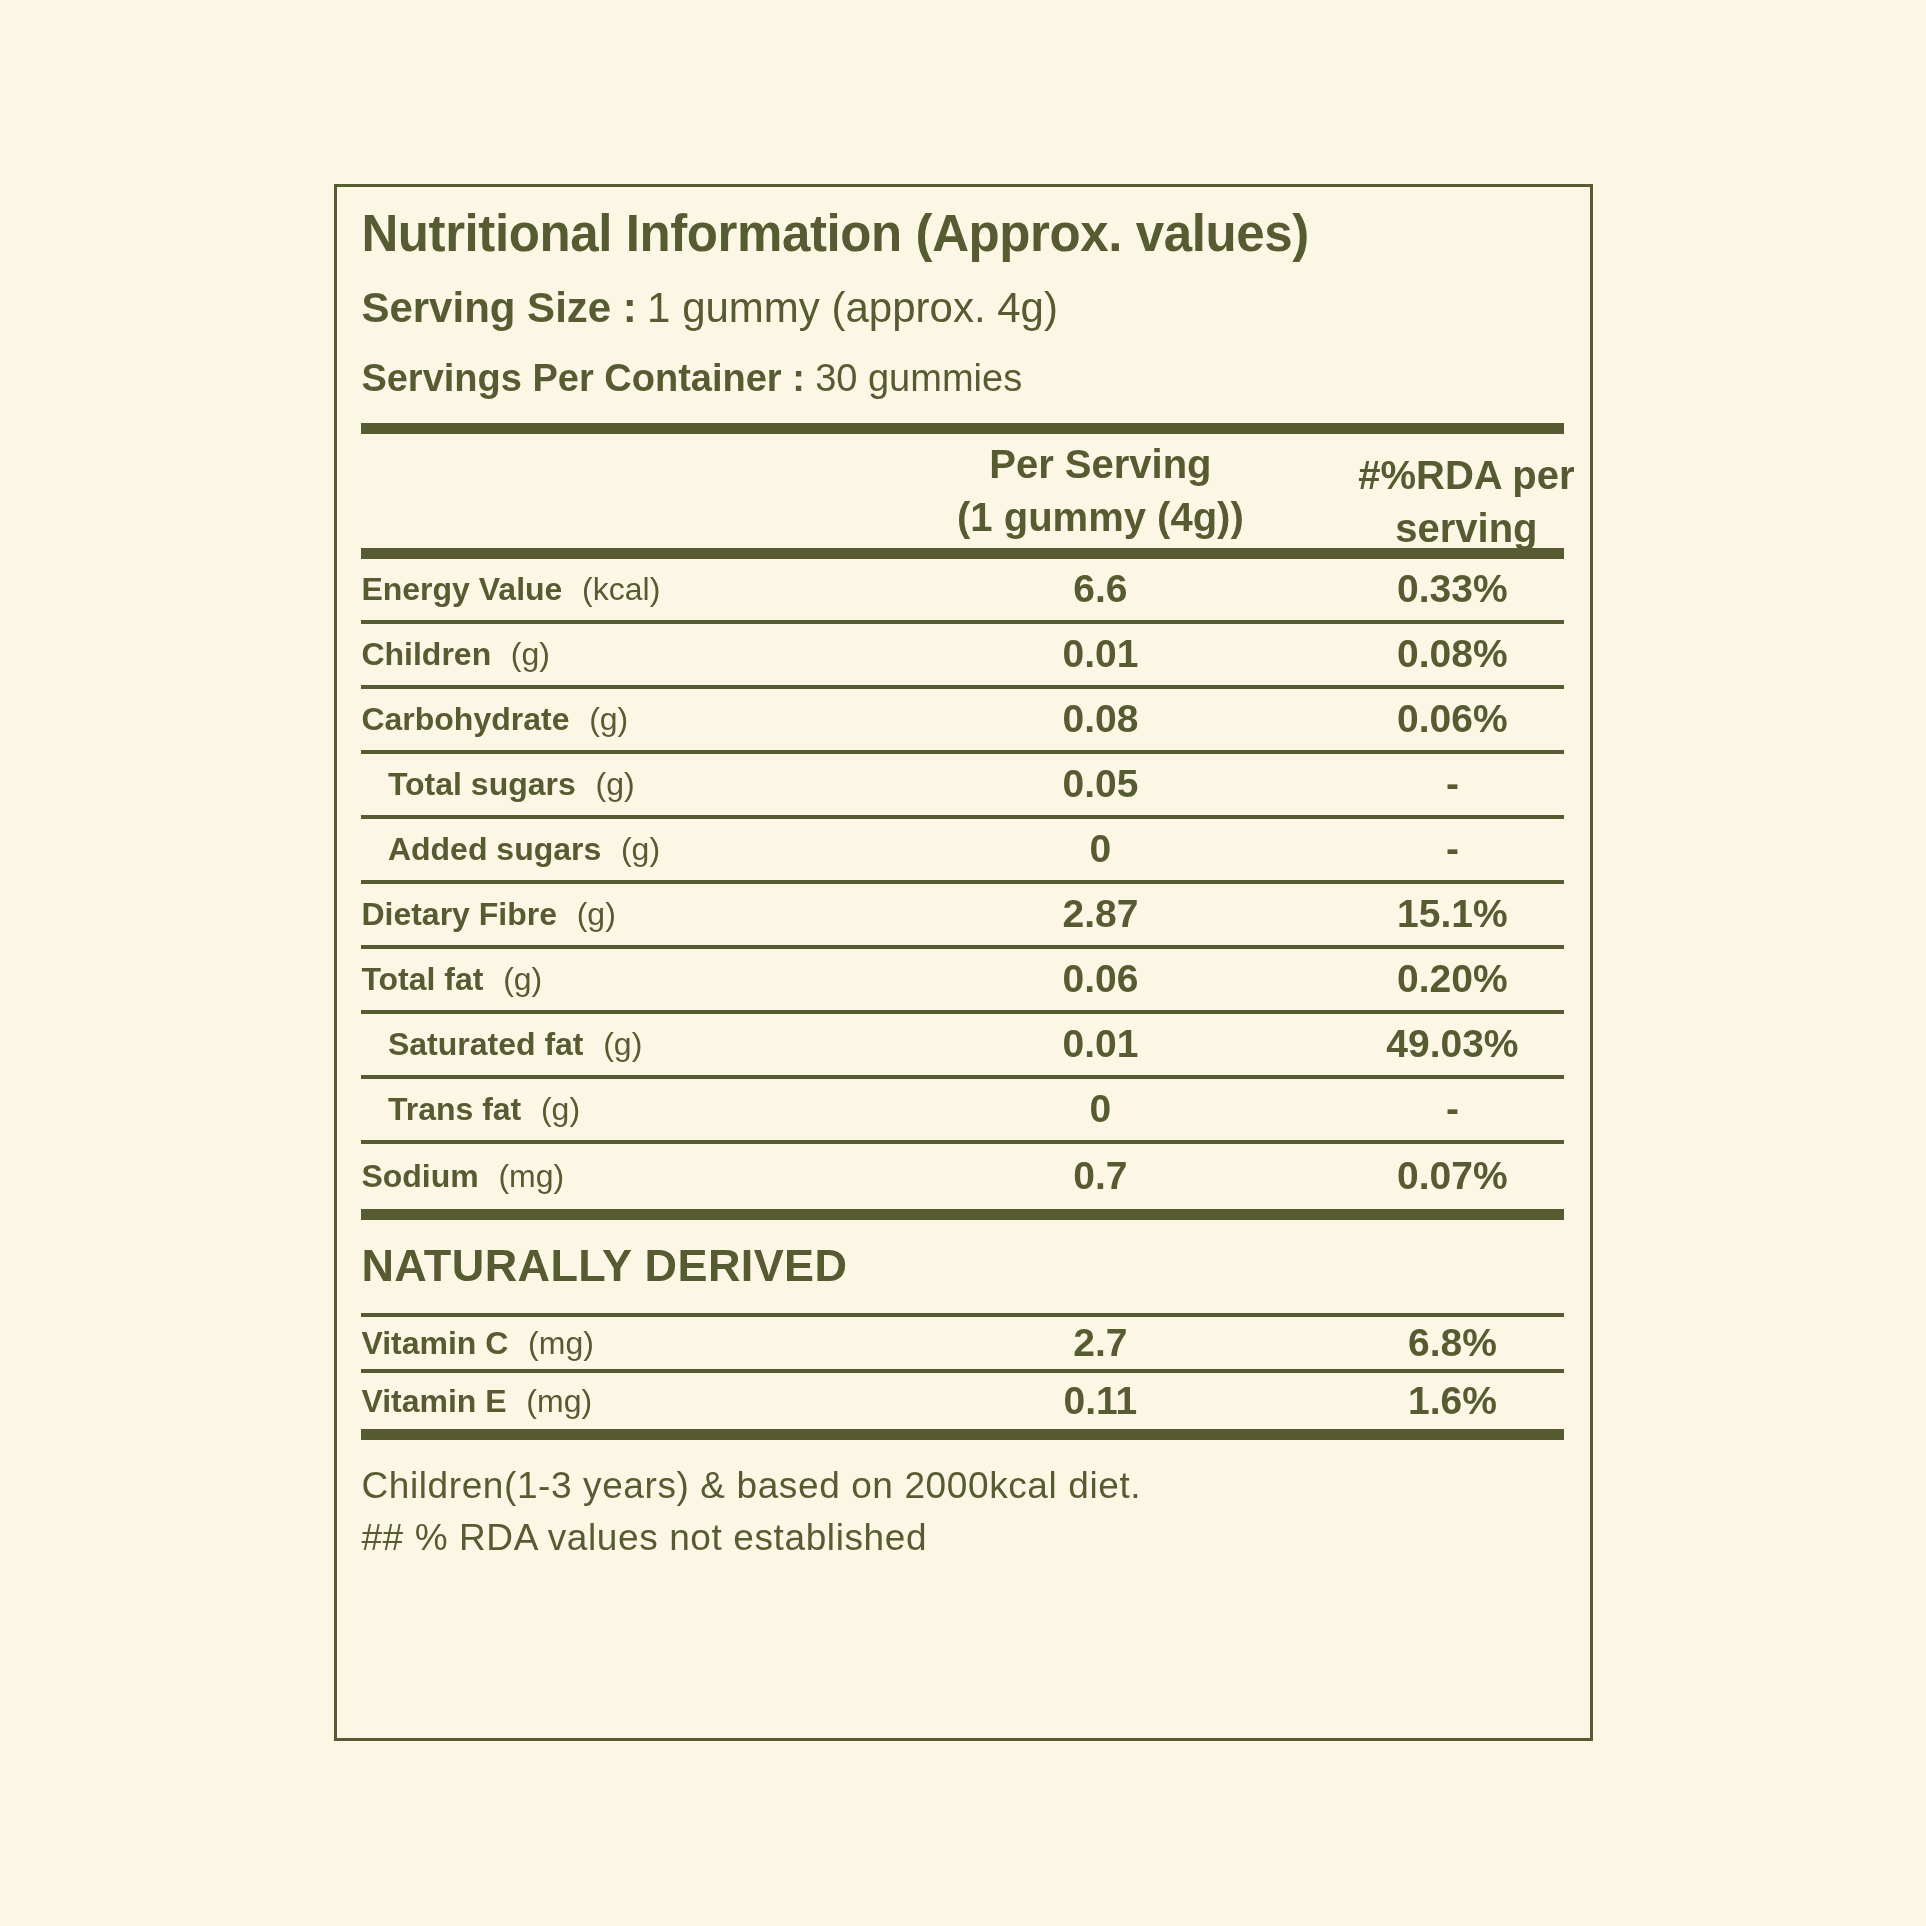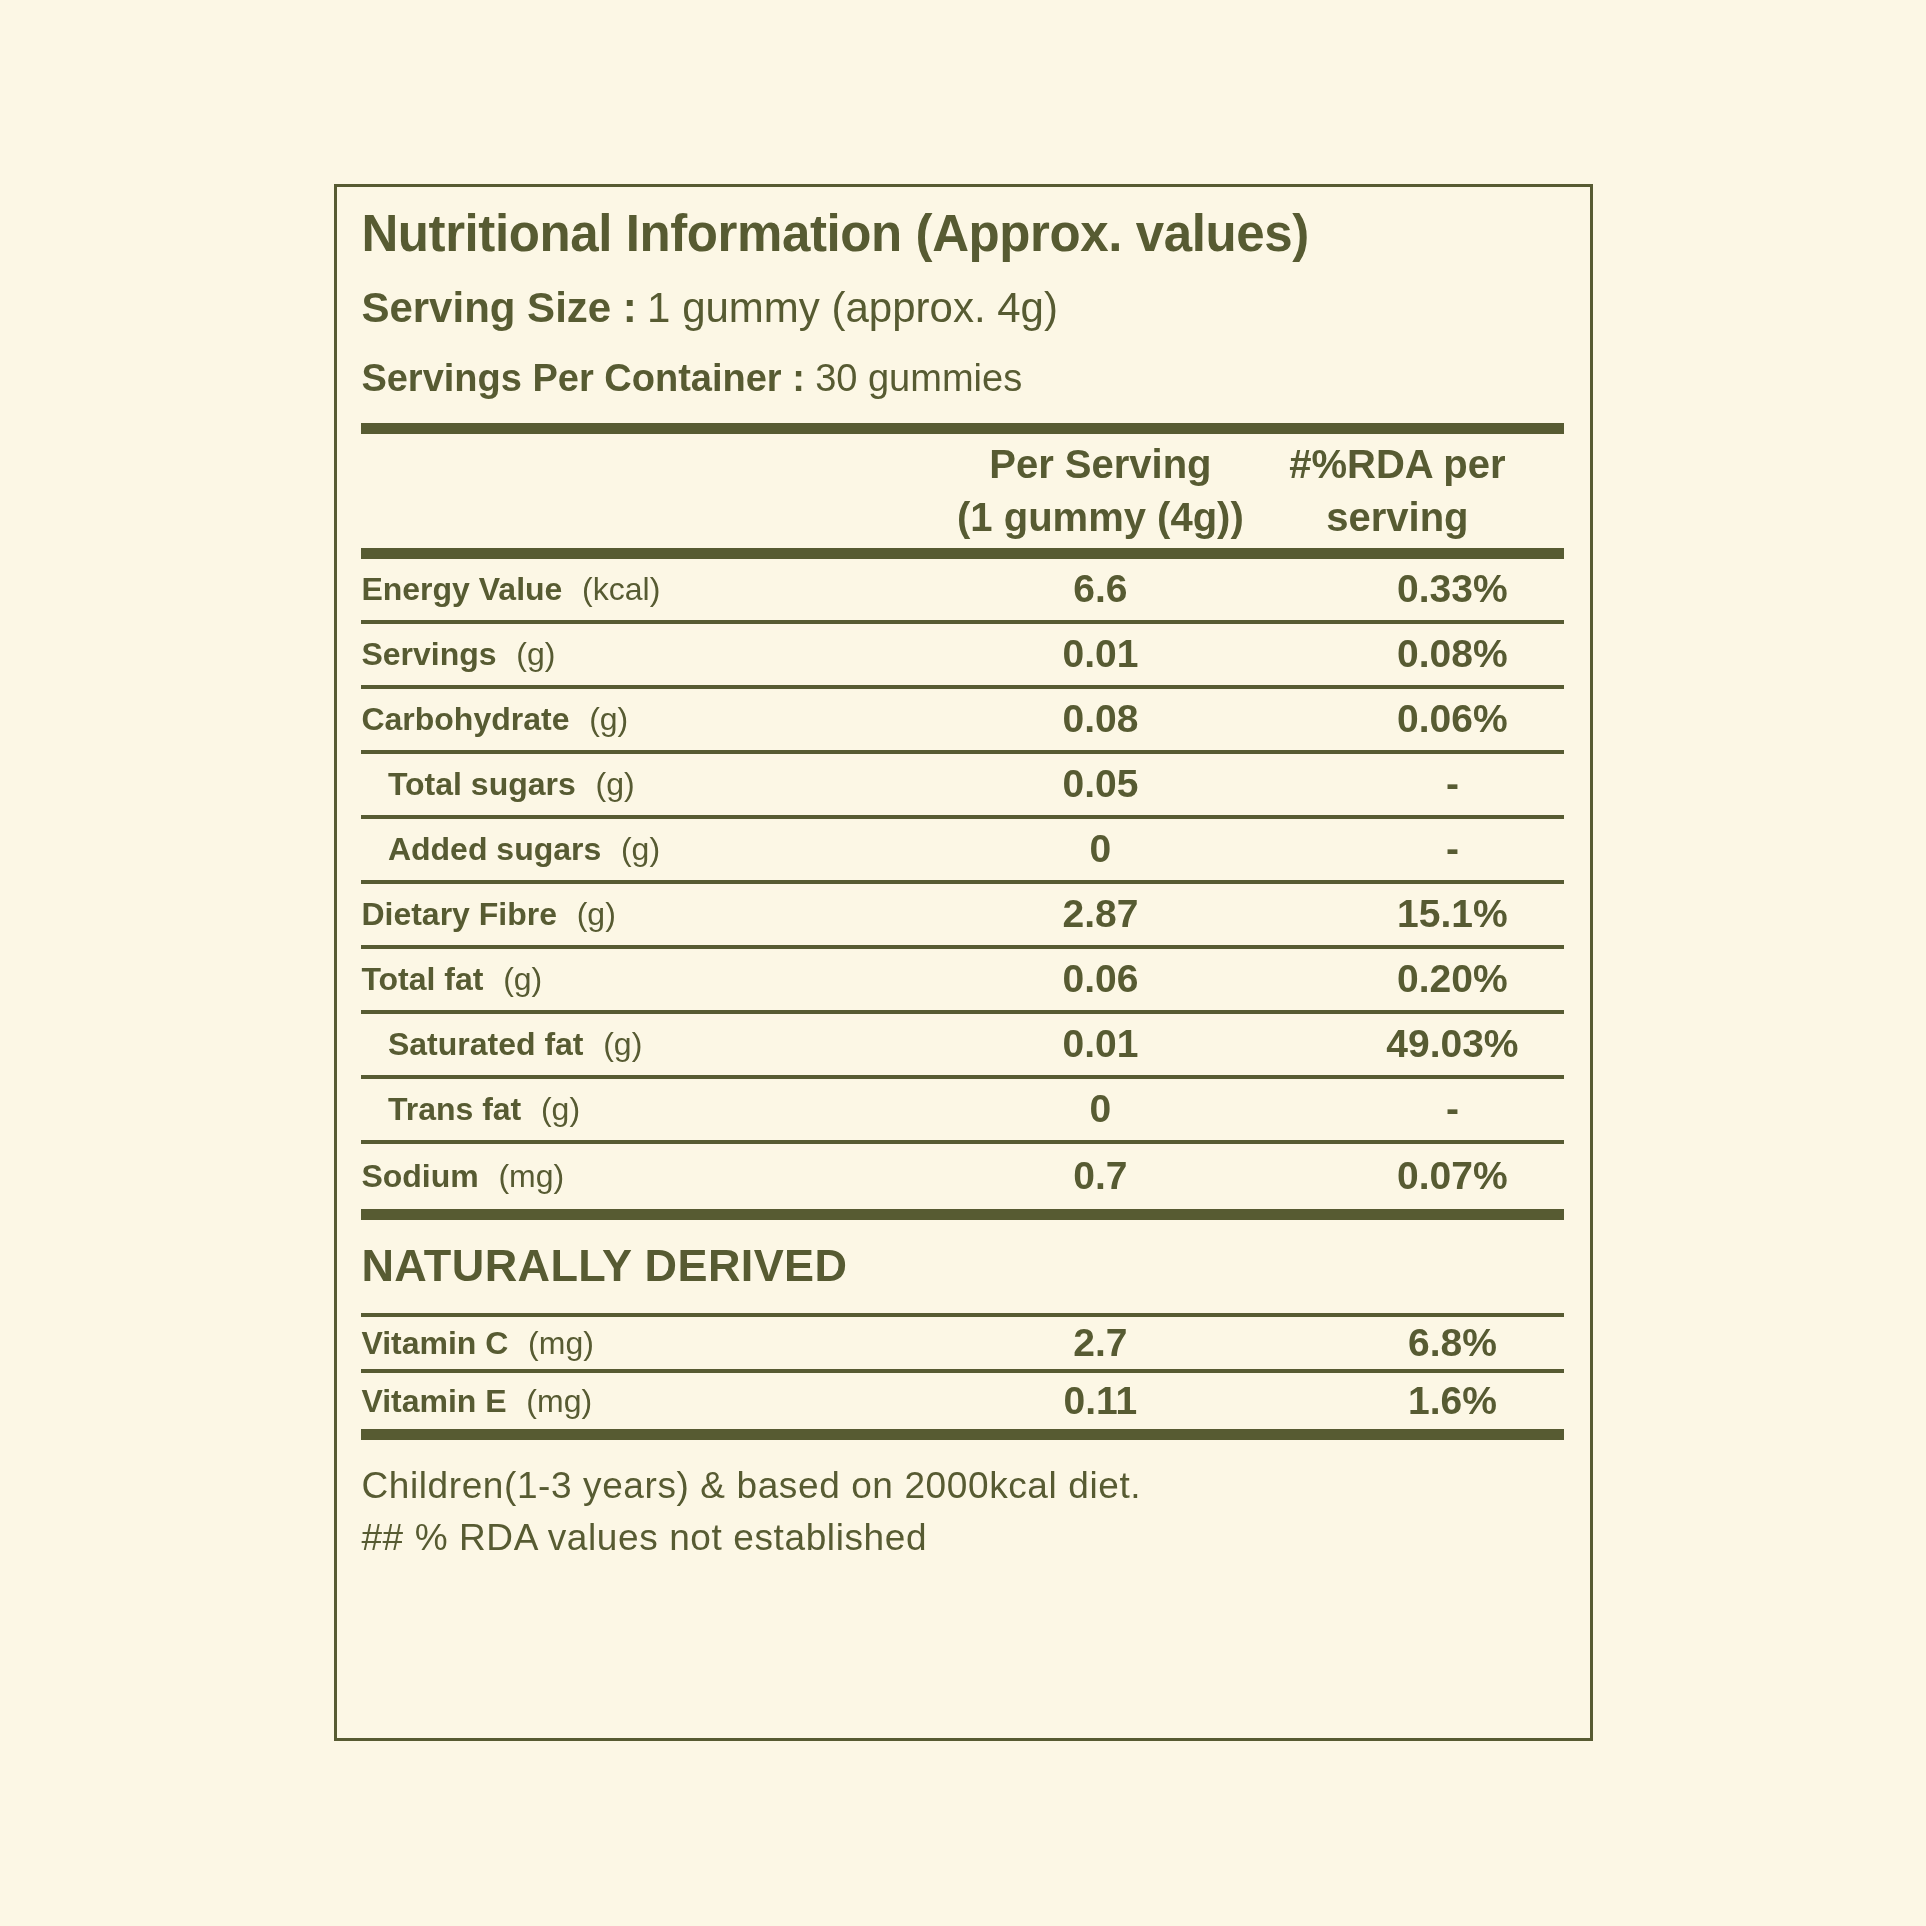--- a/index.html
+++ b/index.html
@@ -33,21 +33,21 @@
   .bar { height:11px; background:var(--olive); }
   .bar.after-head { margin-top:24px; }
   .thin { height:4.3px; background:var(--olive); }
   .colhead { position:relative; height:114px; }
   .hcol {
     position:absolute; top:50%; transform:translateY(-50%);
     font-weight:700; font-size:40px; line-height:53px;
     text-align:center; white-space:nowrap;
   }
   .hval { left:559px; width:360px; }
-  .hrda { left:871px; width:330px; }
+  .hrda { left:940px; width:330px;margin-top:11px; }
   .bar2 { height:10.7px; background:var(--olive); }
   .row { position:relative; height:65px; border-bottom:4.3px solid var(--olive); }
   .row.nb { border-bottom:none; }
   .row .label {
     position:absolute; left:0; top:50%; transform:translateY(-50%);
     font-size:32px; font-weight:700; white-space:nowrap;
   }
   .row.indent .label { padding-left:26.5px; }
   .u { font-weight:400; margin-left:9.4px; }
   .cell {
@@ -95,21 +95,21 @@
 
   <div class="rows">
 
     <div class="row">
       <div class="label"><span class="b">Energy Value</span><span class="u">(kcal)</span></div>
       <div class="cell val">6.6</div>
       <div class="cell rda">0.33%</div>
     </div>
 
     <div class="row">
-      <div class="label"><span class="b">Servings</span><span class="u">(g)</span></div>
+      <div class="label"><span class="b">Children</span><span class="u">(g)</span></div>
       <div class="cell val">0.01</div>
       <div class="cell rda">0.08%</div>
     </div>
 
     <div class="row">
       <div class="label"><span class="b">Carbohydrate</span><span class="u">(g)</span></div>
       <div class="cell val">0.08</div>
       <div class="cell rda">0.06%</div>
     </div>
 

